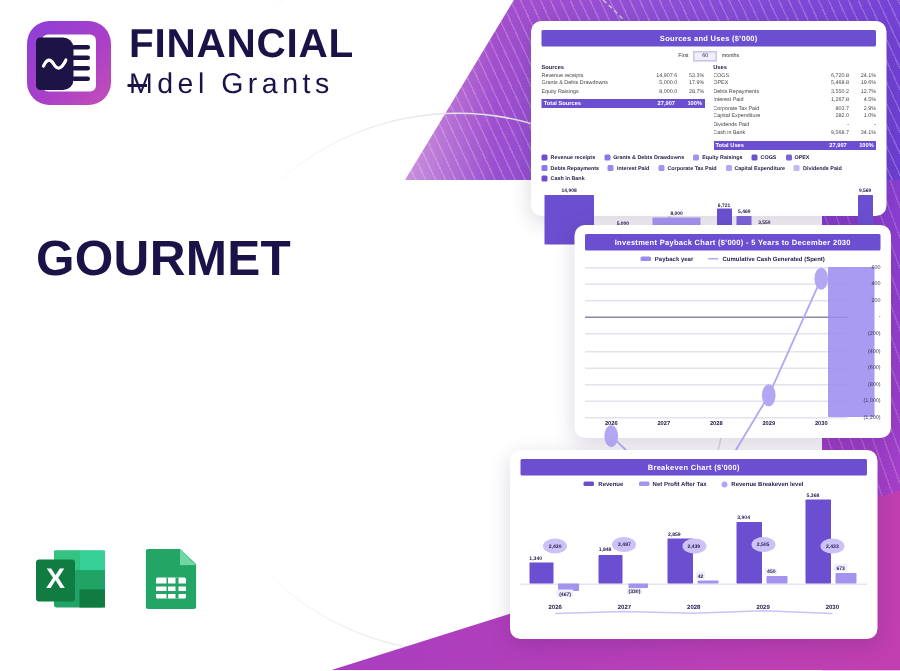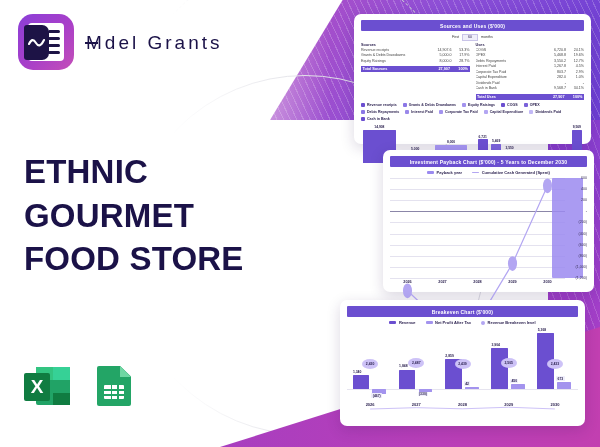--- a/index.html
+++ b/index.html
@@ -242,30 +242,29 @@
           <div class="ln l3"></div>
           <div class="ln l4"></div>
       </div>
       <div class="panel">
         <svg width="17" height="9" viewBox="0 0 17 9">
             <path d="M1 6 C3.5 1, 5.5 1, 8 5 C10.5 9, 13 8, 16 2" stroke="#ffffff" stroke-width="2.1" fill="none" stroke-linecap="round"></path>
           </svg>
       </div>
     </div>
     <div class="logo-text">
+      <div class="t1">FINANCIAL</div>
       <div class="t2">
         <span class="o-wrap"><span>M</span><span class="bar"></span></span><span>del Grants</span>
       </div>
     </div>
   </div>
 
   <div class="headline">
-    <div>ETHNIC</div>
     <div>GOURMET</div>
-    <div>FOOD STORE</div>
   </div>
 
   <div class="app-icons">
     <div class="app-icon xls">
       <div class="sheet">
           <div class="q q1"></div>
           <div class="q q2"></div>
           <div class="q q3"></div>
           <div class="q q4"></div>
         </div>

